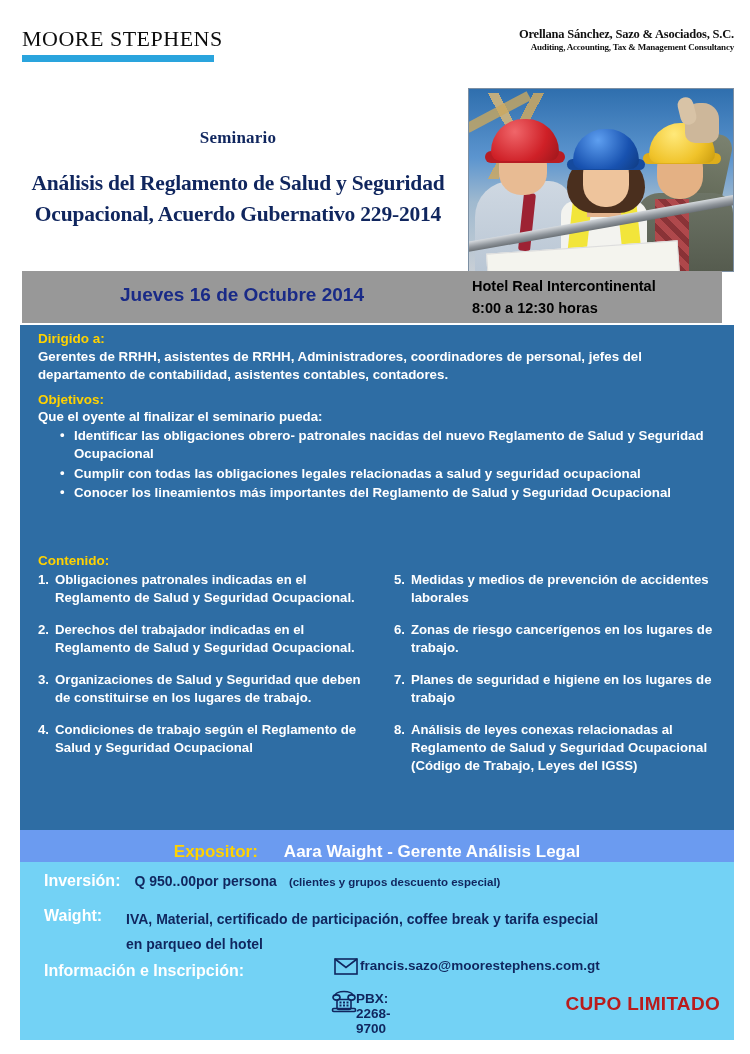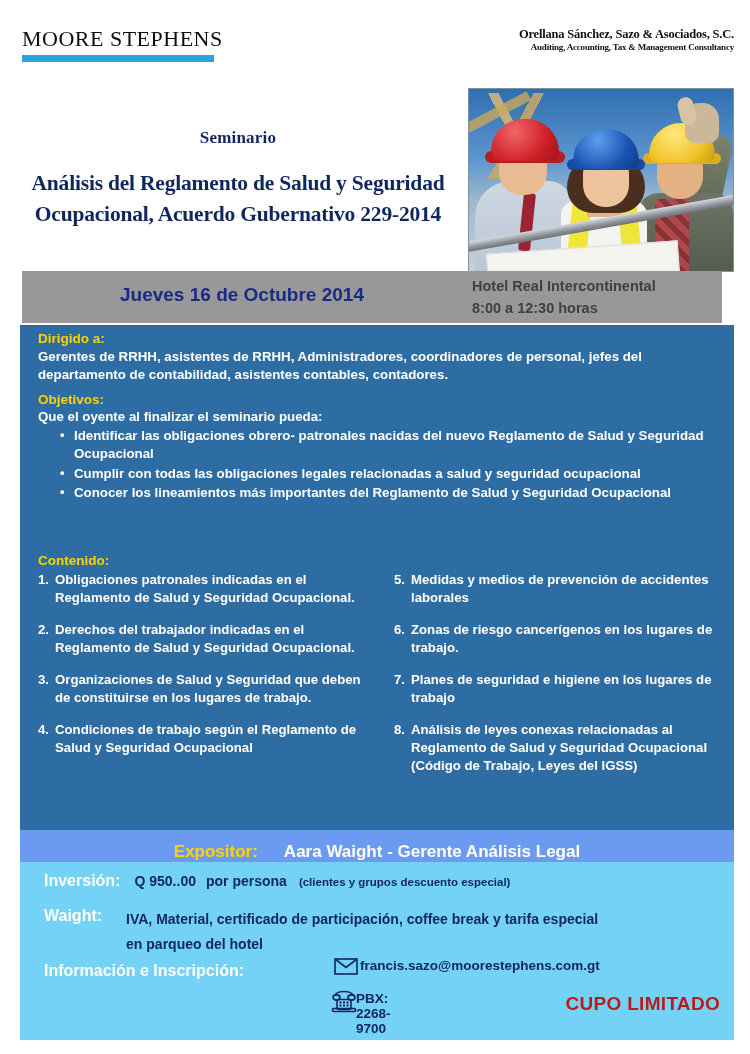--- a/index.html
+++ b/index.html
@@ -209,21 +209,21 @@
     position: absolute; left: 22px; top: 271px; width: 700px; height: 52px;
     background: #989898;
   }
   #gray-band .date {
     position: absolute; left: 98px; top: 13px;
     color: #192a87; font-size: 19px; font-weight: bold;
     font-family: "Liberation Sans", sans-serif;
   }
   #gray-band .venue {
     position: absolute; left: 450px; top: 5px;
-    color: #404040; font-size: 14.5px; font-weight: bold; line-height: 1.5;
+    color: #000000; font-size: 14.5px; font-weight: bold; line-height: 1.5;
     font-family: "Liberation Sans", sans-serif;
   }
 
   
   #blue-panel {
     position: absolute; left: 20px; top: 325px; width: 714px; height: 505px;
     background: #2e6da4;
     color: #ffffff;
     font-family: "Liberation Sans", sans-serif;
   }
@@ -286,21 +286,21 @@
   }
   #cyan-panel .ftr-value {
     color: #10265e; font-weight: bold; font-size: 14px;
   }
   #cyan-panel .ftr-note {
     color: #10265e; font-weight: bold; font-size: 11.5px;
   }
 
   #row-inversion { position: absolute; left: 24px; top: 10px; display: flex; align-items: baseline; }
   #row-inversion .ftr-label { margin-right: 14px; }
-  #row-inversion .amount { margin-right: 10px; }
+  #row-inversion .amount { }
   #row-inversion .per { margin-right: 12px; }
 
   #row-incluye { position: absolute; left: 24px; top: 45px; display: flex; align-items: flex-start; }
   #row-incluye .ftr-label { margin-right: 24px; white-space: nowrap; }
   #row-incluye .lines { line-height: 1.55; }
 
   #row-info { position: absolute; left: 24px; top: 96px; }
   #row-info .ftr-label { position: absolute; left: 0; top: 4px; white-space: nowrap; }
   .contact-line { position: absolute; display: flex; align-items: center; }
   #contact-email { left: 290px; top: 0px; }

